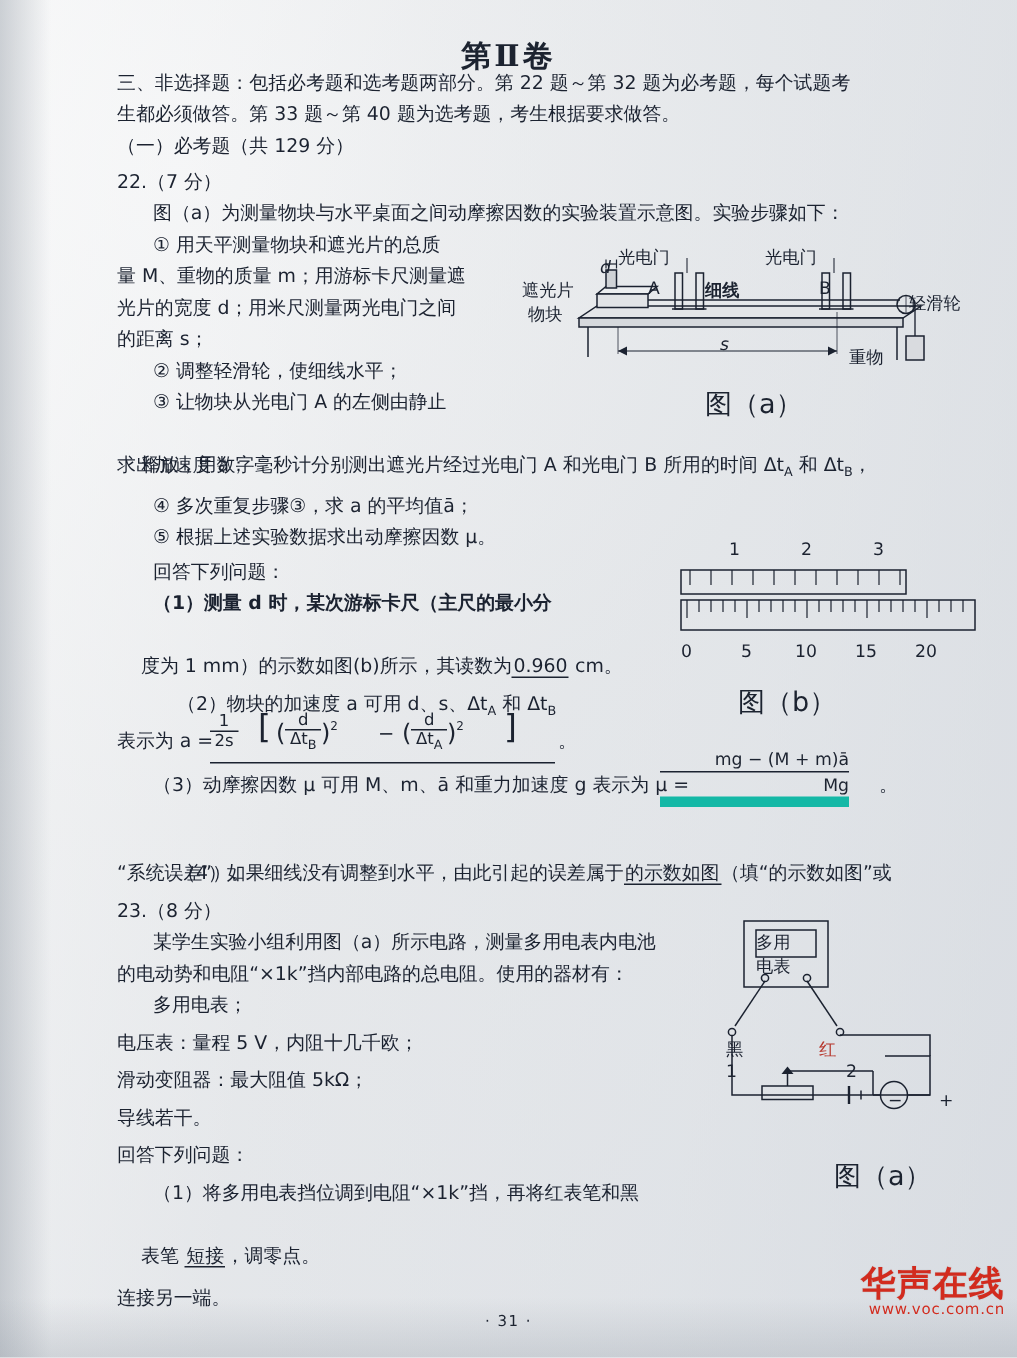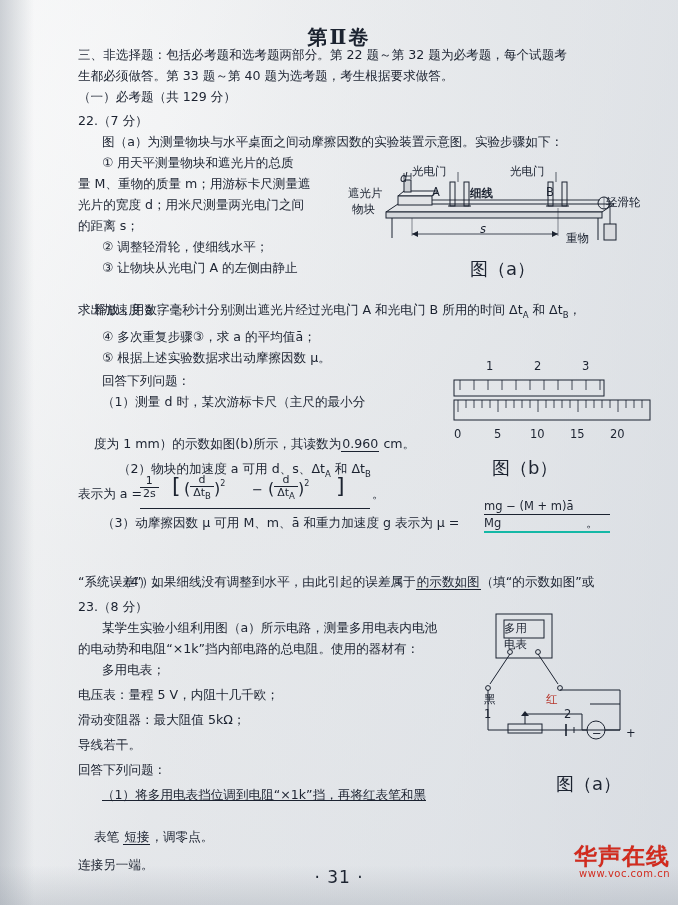--- a/index.html
+++ b/index.html
@@ -44,21 +44,21 @@
   .small{font-size:11.5px;}
   .u{ border-bottom:1px solid #1b2230; padding:0 1px;}
   
   .figbox{position:absolute;}
   .caption{position:absolute;font-size:18px;}
   
   .rulerwrap{position:absolute;}
   
   .pagenum{
     position:absolute;bottom:18px;left:0;width:678px;text-align:center;
-    font-size:17px;letter-spacing:1px;
+    font-size:10px;letter-spacing:1px;
   }
   
   .logo{
     position:absolute;right:8px;bottom:26px;text-align:right;
   }
   .logo .cn{
     font-family:"DejaVu Serif", serif;
     font-size:23px;font-weight:bold;color:#d22b1e;
     letter-spacing:1px;line-height:23px;
     text-shadow:0 0 1px rgba(0,0,0,.15);
@@ -100,21 +100,21 @@
   <div class="txt" style="left:102px;top:257px;width:320px;">③ 让物块从光电门 A 的左侧由静止</div>
 
   <div class="txt" style="left:78px;top:278px;width:580px;">
     <span>释放，用数字毫秒计分别测出遮光片经过光电门 A 和光电门 B 所用的时间 Δt</span><span class="sub">A</span><span> 和 Δt</span><span class="sub">B</span><span>，</span>
   </div>
   <div class="txt" style="left:78px;top:299px;width:320px;">求出加速度 a；</div>
   <div class="txt" style="left:102px;top:326px;width:420px;">④ 多次重复步骤③，求 a 的平均值ā；</div>
   <div class="txt" style="left:102px;top:347px;width:420px;">⑤ 根据上述实验数据求出动摩擦因数 μ。</div>
   <div class="txt" style="left:102px;top:370px;width:420px;">回答下列问题：</div>
 
-  <div class="txt" style="left:102px;top:391px;width:360px;">（1）测量 d 时，某次游标卡尺（主尺的最小分</div>
+  <div class="txt" style="left:102px;top:391px;width:360px;font-weight:bold;">（1）测量 d 时，某次游标卡尺（主尺的最小分</div>
   <div class="txt" style="left:78px;top:412px;width:400px;">
     <span>度为 1 mm）的示数如图(b)所示，其读数为</span><span class="u">0.960</span> <span>cm。</span>
   </div>
 
   <div class="txt" style="left:102px;top:437px;width:400px;">
     <span>（2）物块的加速度 a 可用 d、s、Δt</span><span class="sub">A</span><span> 和 Δt</span><span class="sub">B</span>
   </div>
 
   <div class="txt" style="left:78px;top:483px;">表示为 a =</div>
   <div style="position:absolute;left:140px;top:466px;width:230px;height:42px;border-bottom:1px solid #1b2230;">
@@ -127,21 +127,21 @@
     </div>
     <div style="position:absolute;left:112px;top:16px;font-size:13px;">−</div>
     <div style="position:absolute;left:128px;top:8px;">
       <span style="font-size:16px;vertical-align:middle;">(</span><span class="frac"><span class="n">d</span><span class="d"><span>Δt</span><span class="sub">A</span></span></span><span style="font-size:16px;vertical-align:middle;">)</span><span class="sq">2</span>
     </div>
     <div style="position:absolute;left:196px;top:2px;font-size:22px;line-height:36px;">]</div>
   </div>
   <div class="txt" style="left:372px;top:483px;">。</div>
 
   <div class="txt" style="left:102px;top:512px;">（3）动摩擦因数 μ 可用 M、m、ā 和重力加速度 g 表示为 μ =</div>
-  <div style="position:absolute;left:484px;top:498px;width:126px;border-bottom:2px solid #14b8a6;text-align:left;">
+  <div style="position:absolute;left:440px;top:498px;width:126px;border-bottom:7px solid #14b8a6;text-align:right;">
     <div style="font-size:11.5px;border-bottom:1px solid #1b2230;padding:1px 0;">mg − (M + m)ā</div>
     <div style="font-size:11.5px;padding:1px 0;">Mg</div>
   </div>
   <div class="txt" style="left:586px;top:512px;">。</div>
 
   <div class="txt" style="left:102px;top:550px;width:540px;">
     <span>（4）如果细线没有调整到水平，由此引起的误差属于</span><span class="u">的示数如图</span><span>（填“的示数如图”或</span>
   </div>
   <div class="txt" style="left:78px;top:571px;width:540px;">“系统误差”）。</div>
 
@@ -262,21 +262,21 @@
   <div class="caption" style="left:492px;top:456px;">图（b）</div>
 
   <div class="txt" style="left:78px;top:596px;">23.（8 分）</div>
   <div class="txt" style="left:102px;top:617px;width:400px;">某学生实验小组利用图（a）所示电路，测量多用电表内电池</div>
   <div class="txt" style="left:78px;top:638px;width:420px;">的电动势和电阻“×1k”挡内部电路的总电阻。使用的器材有：</div>
   <div class="txt" style="left:102px;top:659px;">多用电表；</div>
   <div class="txt" style="left:78px;top:684px;">电压表：量程 5 V，内阻十几千欧；</div>
   <div class="txt" style="left:78px;top:709px;">滑动变阻器：最大阻值 5kΩ；</div>
   <div class="txt" style="left:78px;top:734px;">导线若干。</div>
   <div class="txt" style="left:78px;top:759px;">回答下列问题：</div>
-  <div class="txt" style="left:102px;top:784px;width:440px;text-decoration:underline;">（1）将多用电表挡位调到电阻“×1k”挡，再将红表笔和黑</div>
+  <div class="txt" style="left:102px;top:784px;width:440px;">（1）将多用电表挡位调到电阻“×1k”挡，再将红表笔和黑</div>
   <div class="txt" style="left:78px;top:805px;width:440px;">
     <span>表笔</span>&nbsp;<span class="u">短接</span><span>，调零点。</span>
   </div>
   <div class="txt" style="left:78px;top:854px;width:540px;">连接另一端。</div>
 
   <div class="figbox" style="left:470px;top:608px;width:190px;height:160px;">
     <svg width="190" height="160" viewBox="0 0 190 160">
 
       <rect x="26" y="6" width="56" height="44" fill="none" stroke="#1b2230" stroke-width="1"></rect>
       <rect x="34" y="12" width="40" height="18" fill="none" stroke="#1b2230" stroke-width="1"></rect>

